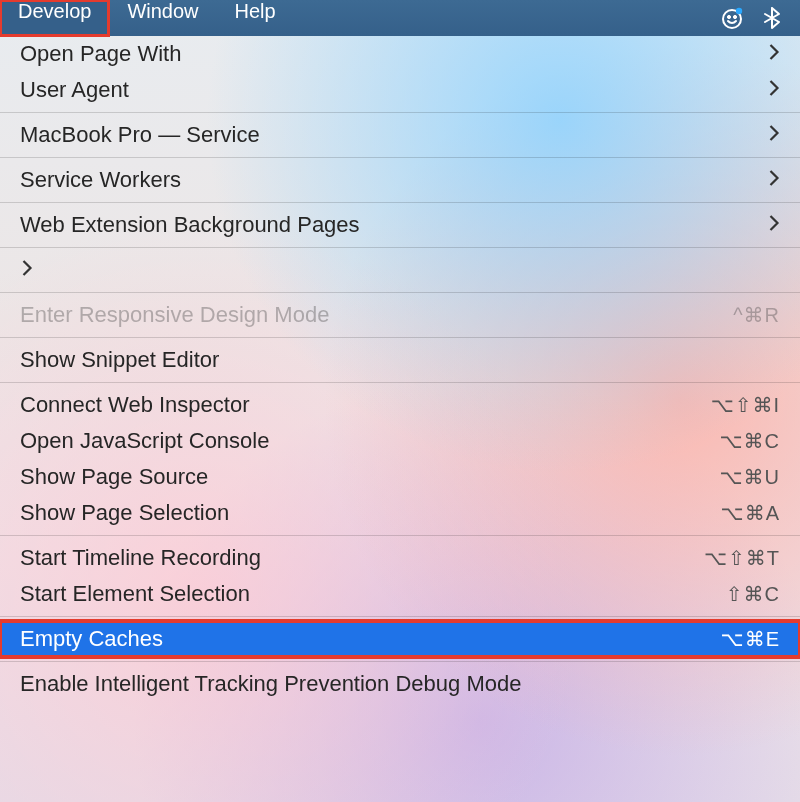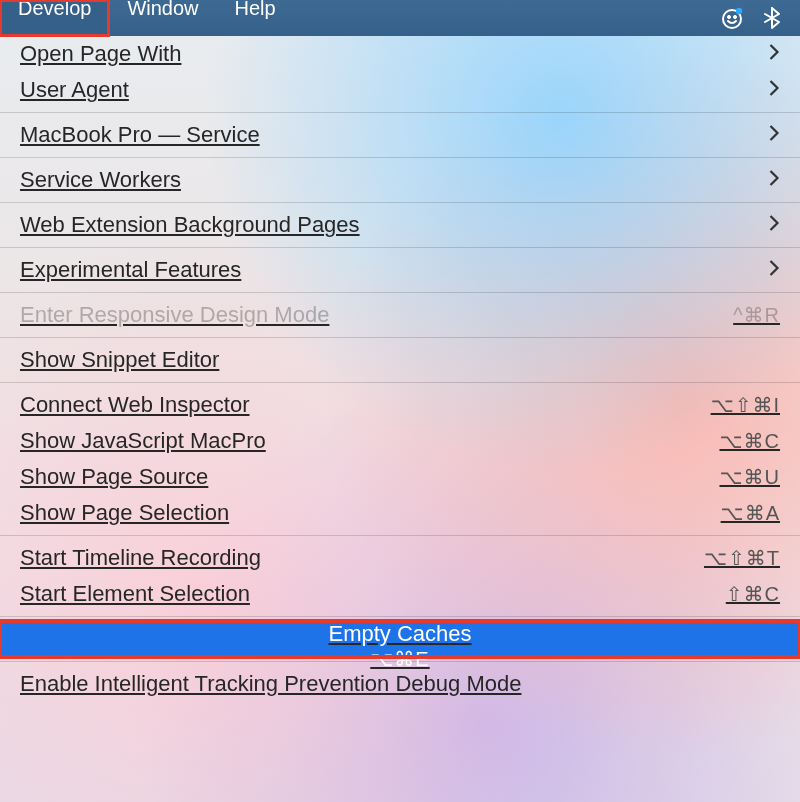--- a/index.html
+++ b/index.html
@@ -16,49 +16,47 @@
 
 .menubar {
   height: 36px;
   background: linear-gradient(180deg, #3d6a93 0%, #35608a 100%);
   display: flex;
   align-items: center;
   color: #fff;
   font-size: 20px;
   padding: 0 8px 0 0;
 }
-.menubar .menu-item { padding: 16px 18px; height: 100%; display: flex; align-items: flex-end; cursor: default; }
+.menubar .menu-item { padding: 0 18px; height: 100%; display: flex; align-items: flex-start; cursor: default; }
 .menubar .menu-item.hl { background: #35608a; outline: 3px solid #e53b2e; outline-offset: -2px; }
 .menubar .spacer { flex: 1; }
 .menubar .status-icon { width: 40px; display: flex; justify-content: center; align-items: center; }
 .menubar svg { width: 24px; height: 24px; fill: #fff; stroke: #fff; }
 
 .menu {
   position: relative;
   width: 800px;
   font-size: 22px;
   color: #262626;
-  text-decoration: underline;
 }
 .menu .row {
   display: flex;
   align-items: center;
   height: 36px;
   padding: 0 20px 0 20px;
 }
 .menu .row .label { flex: 1; white-space: nowrap; }
 .menu .row .shortcut { color: #555; font-size: 20px; letter-spacing: 1px; white-space: nowrap; }
 .menu .row .chev { color: #333; }
 .menu .row.disabled .label, .menu .row.disabled .shortcut { color: rgba(60,60,60,0.35); }
 .menu .row.highlight {
   background: #1f73e8;
   color: #fff;
   outline: 4px solid #e53b2e;
   outline-offset: -2px;
-  flex-direction: column;
 }
 .menu .row.highlight .shortcut { color: #fff; }
 
 .sep { height: 1px; background: rgba(0,0,0,0.15); margin: 4px 0; }
 
 .chev svg { width: 13px; height: 18px; }
 .chev svg path { fill: none; stroke: #333; stroke-width: 2.2; }
 
 .badge-dot { fill: #2aa8ff; }
 </style>
@@ -121,41 +119,40 @@
     </div>
     <div class="sep"></div>
     <div class="row">
       <span class="label">Web Extension Background Pages</span>
       <span class="chev"><svg viewBox="0 0 12 18">
           <path d="M3 2l7 7-7 7"></path>
         </svg></span>
     </div>
     <div class="sep"></div>
     <div class="row">
-      <span class="label">Experimental Features</span>
       <span class="chev"><svg viewBox="0 0 12 18">
           <path d="M3 2l7 7-7 7"></path>
         </svg></span>
     </div>
     <div class="sep"></div>
     <div class="row disabled">
       <span class="label">Enter Responsive Design Mode</span>
       <span class="shortcut">^⌘R</span>
     </div>
     <div class="sep"></div>
     <div class="row">
       <span class="label">Show Snippet Editor</span>
     </div>
     <div class="sep"></div>
     <div class="row">
       <span class="label">Connect Web Inspector</span>
       <span class="shortcut">⌥⇧⌘I</span>
     </div>
     <div class="row">
-      <span class="label">Show JavaScript MacPro</span>
+      <span class="label">Open JavaScript Console</span>
       <span class="shortcut">⌥⌘C</span>
     </div>
     <div class="row">
       <span class="label">Show Page Source</span>
       <span class="shortcut">⌥⌘U</span>
     </div>
     <div class="row">
       <span class="label">Show Page Selection</span>
       <span class="shortcut">⌥⌘A</span>
     </div>

